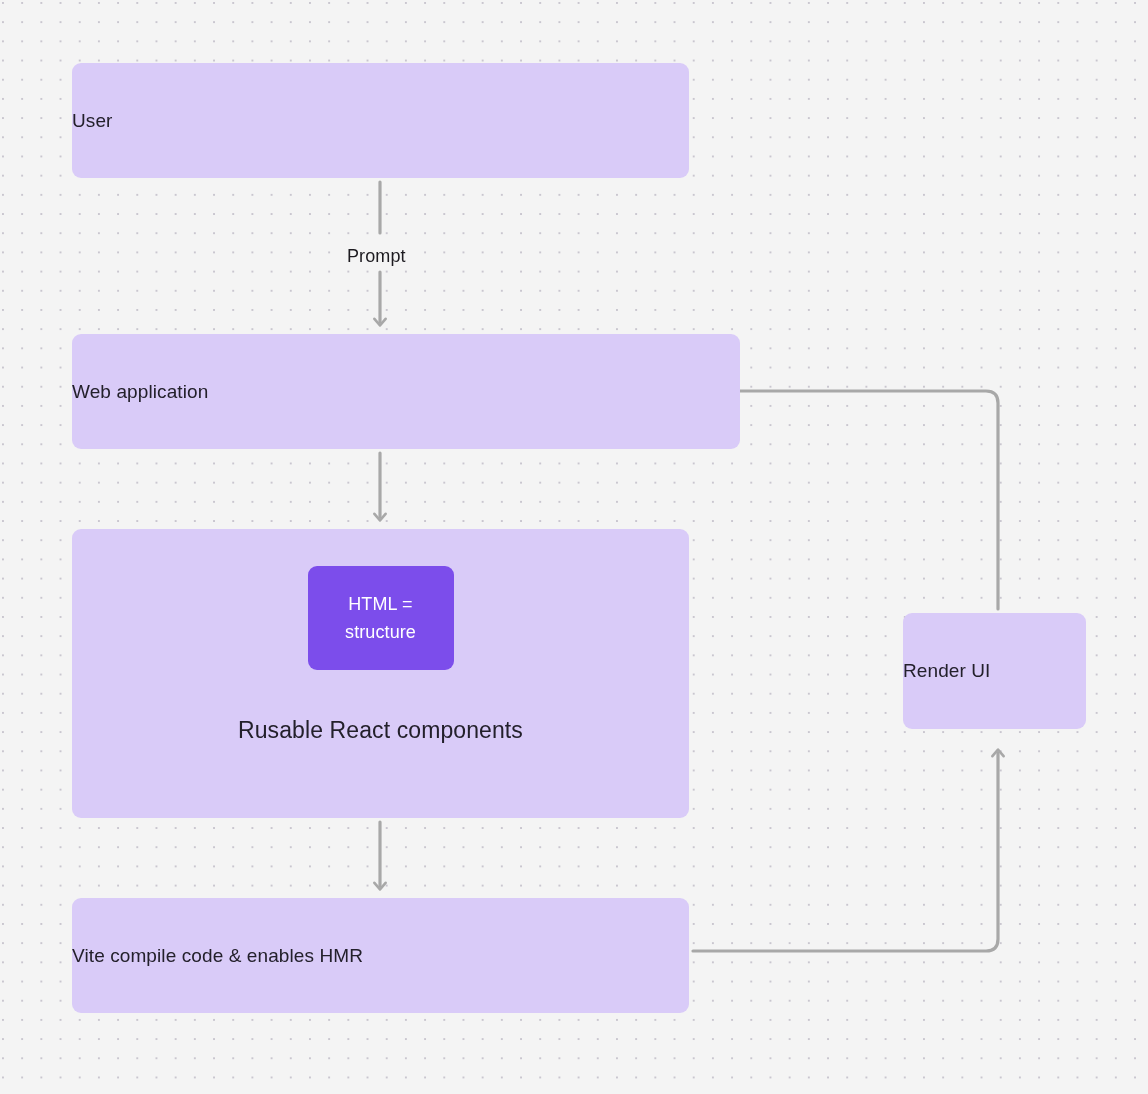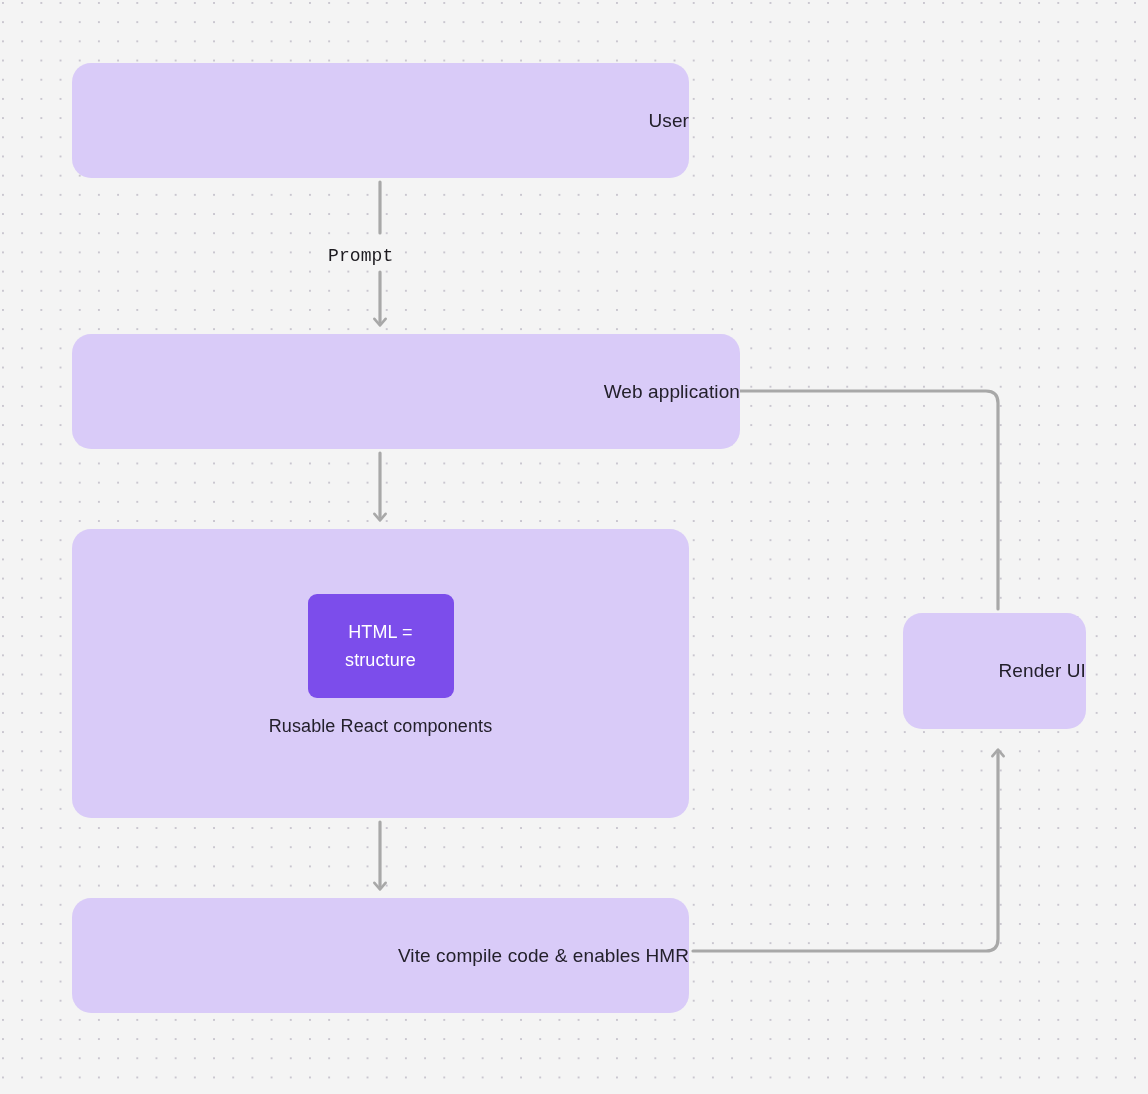--- a/index.html
+++ b/index.html
@@ -31,37 +31,37 @@
     left: 0;
     top: 0;
     width: 1148px;
     height: 1094px;
     pointer-events: none;
   }
 
   .node {
     position: absolute;
     box-sizing: border-box;
-    border-radius: 19px;
+    border-radius: 9px;
     background: #d9cbf8;
     display: flex;
     align-items: center;
-    justify-content: flex-end;
+    justify-content: flex-start;
     color: #23202b;
     font-size: 19px;
     line-height: 1.32;
     text-align: center;
     letter-spacing: 0.1px;
   }
 
   .node-user      { left: 72px;  top: 63px;  width: 617px; height: 115px; }
   .node-webapp    { left: 72px;  top: 334px; width: 668px; height: 115px; }
   .node-react     { left: 72px;  top: 529px; width: 617px; height: 289px;
                     display: block; }
-  .node-vite      { left: 72px;  top: 898px; width: 617px; height: 115px; padding-left: 27px; }
+  .node-vite      { left: 72px;  top: 898px; width: 617px; height: 115px; }
   .node-render    { left: 903px; top: 613px; width: 183px; height: 116px; }
 
   .react-inner-row {
     position: absolute;
     left: 0;
     top: 37px;
     width: 617px;
     height: 104px;
     display: flex;
     justify-content: center;
@@ -75,44 +75,43 @@
     border-radius: 9px;
     background: #7c4deb;
     color: #ffffff;
     display: flex;
     align-items: center;
     justify-content: center;
     text-align: center;
     font-size: 18px;
     line-height: 1.58;
     padding: 0 8px;
-    margin-top: 28px;
   }
 
   .react-caption {
     position: absolute;
     left: 0;
     top: 186px;
     width: 617px;
     text-align: center;
     color: #23202b;
-    font-size: 18px;
+    font-size: 23px;
     letter-spacing: 0.1px;
   }
 
   .edge-label {
     position: absolute;
     color: #1d1b20;
     font-size: 18px;
     letter-spacing: 0.1px;
     background: #f4f4f4;
     padding: 0 4px;
     white-space: nowrap;
   }
-  .edge-label-prompt { left: 324px; top: 246px; font-family: Liberation Mono, monospace; }
+  .edge-label-prompt { left: 343px; top: 246px; }
 </style>
 </head>
 <body>
 
 <div id="canvas">
 
   <svg class="svg-layer" viewBox="0 0 1148 1094" width="1148" height="1094">
     <defs>
       <marker id="arrowDown" markerWidth="14" markerHeight="14" refX="4.6" refY="7" orient="auto-start-reverse" markerUnits="userSpaceOnUse">
         <path d="M 1.4 1.4 L 8 7 L 1.4 12.6" fill="none" stroke="#a8a8a8" stroke-width="2.6" stroke-linecap="round" stroke-linejoin="round"></path>

